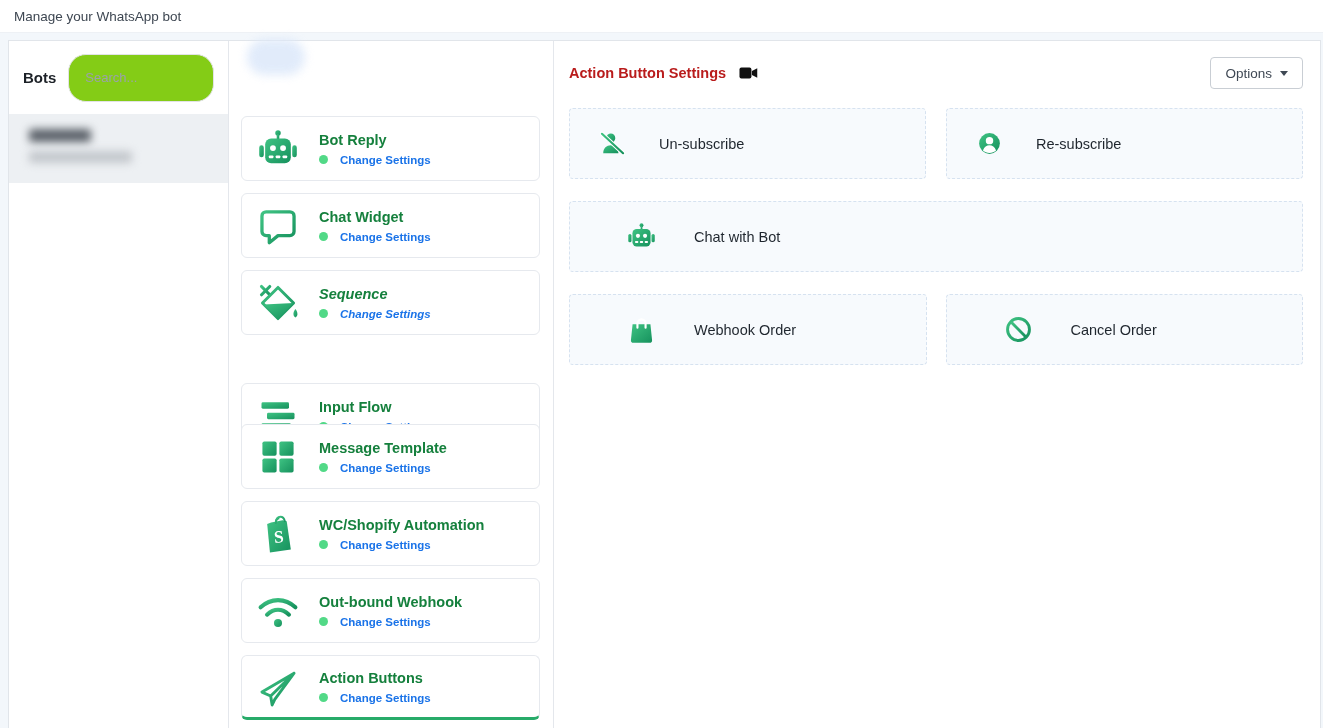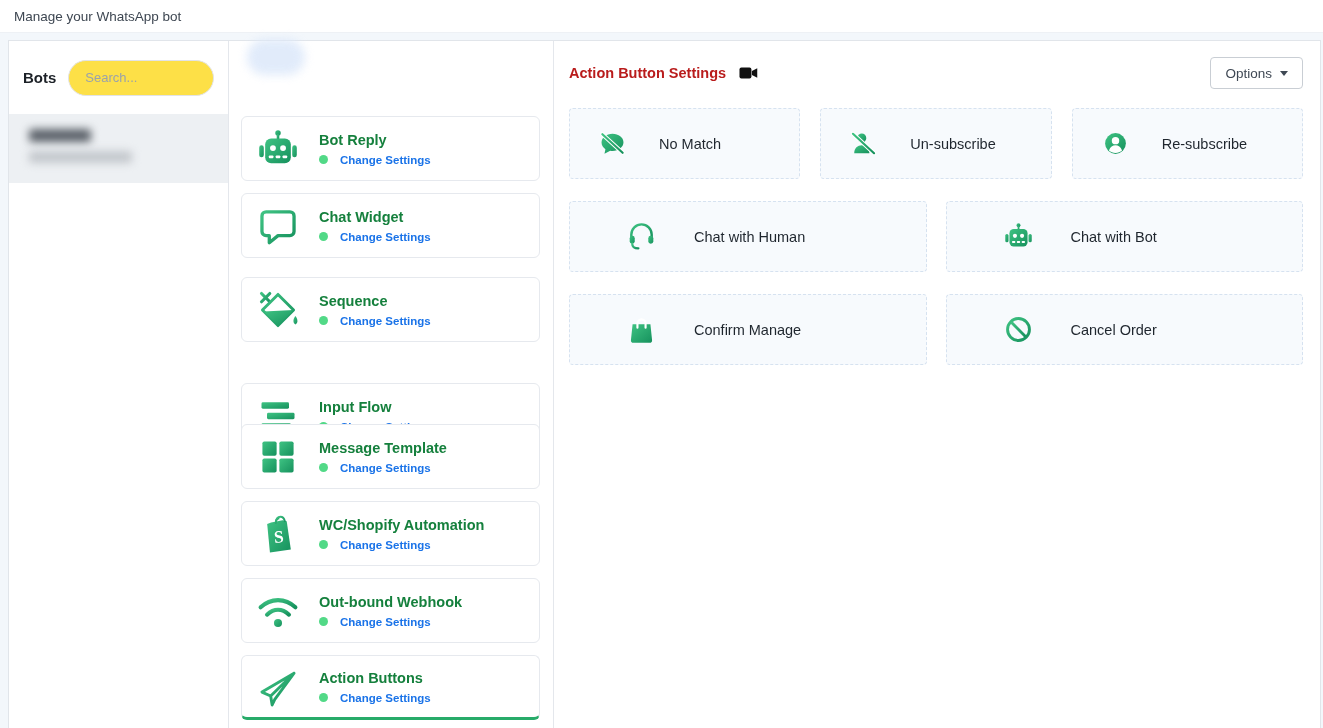--- a/index.html
+++ b/index.html
@@ -12,22 +12,22 @@
   .topbar-title { font-size:13.5px; color:#3e4752; }
 
   
   .panel { position:absolute; left:8px; top:40px; width:1313px; height:688px; background:#fff;
            border:1px solid #e1e5ea; border-bottom:none; display:flex; }
 
   
   .sidebar { width:220px; border-right:1px solid #e4e7ec; position:relative; }
   .sidebar-header { display:flex; align-items:center; gap:12px; padding:0 14px; height:73px; }
   .bots-heading { font-size:15px; font-weight:bold; color:#1c2127; }
-  .search-input { flex:1; min-width:0; height:36px; border:1px solid #e2e3e6; border-radius:18px;
-                  padding:0 16px; font-size:13px; color:#555; background:#fde047; outline:none;
+  .search-input { flex:1; min-width:0; height:48px; border:1px solid #e2e3e6; border-radius:18px;
+                  padding:0 16px; font-size:13px; color:#555; background:#84cc16; outline:none;
                   font-family:"Liberation Sans", sans-serif; }
   .search-input::placeholder { color:#9aa2ab; }
   .bot-item { height:69px; background:#edf0f3; position:relative; }
   .blur-name { position:absolute; left:20px; top:15px; width:62px; height:13px; background:#5a6068;
                border-radius:3px; filter:blur(4px); }
   .blur-phone { position:absolute; left:20px; top:37px; width:103px; height:12px; background:#c3c7cc;
                 border-radius:3px; filter:blur(4px); }
 
   
   .features-col { width:325px; border-right:1px solid #e4e7ec; position:relative; }
@@ -136,21 +136,21 @@
       </div>
       <div class="ftext">
         <div class="ftitle">Chat Widget</div>
         <div class="flink-row">
             <span class="dot"></span>
           <a class="flink">Change Settings</a>
           </div>
       </div>
     </div>
 
-    <div class="fcard" style="top:236px;">
+    <div class="fcard" style="top:229px;font-style:italic;">
       <div class="ficon">
         <svg viewBox="0 0 48 48">
           <g stroke="url(#gr)" stroke-width="3.4" stroke-linecap="round">
               <path d="M6 6 L15 15"></path>
               <path d="M15 6 L6 15"></path>
             </g>
           <path d="M24 7 L41 24 L24 41 L7 24 Z" fill="none" stroke="url(#gr)" stroke-width="3.2" stroke-linejoin="round"></path>
           <path d="M8.5 25.5 L41 24 L24 41 Z" fill="url(#gr)"></path>
           <path d="M43 30.5 c2.9 3.9 2.9 7.3 0 9.2 c-2.9 -1.9 -2.9 -5.3 0 -9.2 Z" fill="url(#gr)"></path>
         </svg>
@@ -262,30 +262,20 @@
       <button class="options-btn">
         <span>Options</span>
         <span class="caret"></span>
       </button>
     </div>
 
     <div class="arow arow1 first">
       <div class="acard small">
         <div class="aicon">
           <svg viewBox="0 0 32 32">
-            <path d="M16 4.5 c-7.2 0 -13 4.6 -13 10.3 c0 3.2 1.8 6 4.6 7.9 L6.5 28 l6.8 -3.4 c0.9 0.15 1.8 0.22 2.7 0.22 c7.2 0 13 -4.6 13 -10.3 S23.2 4.5 16 4.5 Z" fill="url(#gr)"></path>
-            <line x1="4" y1="5" x2="28" y2="27" stroke="#fff" stroke-width="5" stroke-linecap="round"></line>
-            <line x1="4" y1="5" x2="28" y2="27" stroke="url(#gr)" stroke-width="2.6" stroke-linecap="round"></line>
-          </svg>
-        </div>
-        <span class="alabel">No Match</span>
-      </div>
-      <div class="acard small">
-        <div class="aicon">
-          <svg viewBox="0 0 32 32">
             <circle cx="14" cy="9.5" r="5.3" fill="url(#gr)"></circle>
             <path d="M5 27.5 c0 -6 4 -9.3 9 -9.3 s9 3.3 9 9.3 Z" fill="url(#gr)"></path>
             <line x1="3.5" y1="4.5" x2="28.5" y2="27.5" stroke="#fff" stroke-width="5" stroke-linecap="round"></line>
             <line x1="3.5" y1="4.5" x2="28.5" y2="27.5" stroke="url(#gr)" stroke-width="2.6" stroke-linecap="round"></line>
           </svg>
         </div>
         <span class="alabel">Un-subscribe</span>
       </div>
       <div class="acard small">
         <div class="aicon">
@@ -293,31 +283,20 @@
             <circle cx="16" cy="16" r="12.3" fill="url(#gr)"></circle>
             <circle cx="16" cy="12.6" r="4.4" fill="#fff"></circle>
             <path d="M8.2 24.3 c1.6 -4.2 4.5 -6.1 7.8 -6.1 s6.2 1.9 7.8 6.1 c-2 1.9 -4.8 3 -7.8 3 s-5.8 -1.1 -7.8 -3 Z" fill="#fff"></path>
           </svg>
         </div>
         <span class="alabel">Re-subscribe</span>
       </div>
     </div>
 
     <div class="arow arow2">
-      <div class="acard wide">
-        <div class="aicon">
-          <svg viewBox="0 0 32 32">
-            <path d="M5.5 17.5 v-3.5 a10.5 10.5 0 0 1 21 0 v3.5" fill="none" stroke="url(#gr)" stroke-width="2.5" stroke-linecap="round"></path>
-            <rect x="3.8" y="15.2" width="5.2" height="8.2" rx="2.5" fill="url(#gr)"></rect>
-            <rect x="23" y="15.2" width="5.2" height="8.2" rx="2.5" fill="url(#gr)"></rect>
-            <path d="M6.4 23.4 c0 3.3 2.6 4.8 6.4 4.8" fill="none" stroke="url(#gr)" stroke-width="2.3" stroke-linecap="round"></path>
-          </svg>
-        </div>
-        <span class="alabel">Chat with Human</span>
-      </div>
       <div class="acard wide">
         <div class="aicon">
           <svg viewBox="0 0 48 48">
             <circle cx="24" cy="6.5" r="3" fill="url(#gr)"></circle>
               <rect x="22.6" y="8" width="2.8" height="5.5" fill="url(#gr)"></rect>
             <rect x="3.5" y="20" width="5" height="13" rx="2.5" fill="url(#gr)"></rect>
               <rect x="39.5" y="20" width="5" height="13" rx="2.5" fill="url(#gr)"></rect>
             <rect x="10" y="12.5" width="28" height="27" rx="6.5" fill="url(#gr)"></rect>
             <circle cx="18.5" cy="23" r="3.2" fill="#fff"></circle>
               <circle cx="29.5" cy="23" r="3.2" fill="#fff"></circle>
@@ -331,21 +310,21 @@
     </div>
 
     <div class="arow arow2">
       <div class="acard wide">
         <div class="aicon">
           <svg viewBox="0 0 32 32">
             <path d="M6.8 10.5 h18.4 l1.7 16.4 a2.6 2.6 0 0 1 -2.6 2.9 H7.7 a2.6 2.6 0 0 1 -2.6 -2.9 Z" fill="url(#gr)"></path>
             <path d="M11.8 14.2 v-4.4 a4.2 4.2 0 0 1 8.4 0 v4.4" fill="none" stroke="#fff" stroke-width="2.2" stroke-linecap="round"></path>
           </svg>
         </div>
-        <span class="alabel">Confirm Manage</span>
+        <span class="alabel">Webhook Order</span>
       </div>
       <div class="acard wide">
         <div class="aicon">
           <svg viewBox="0 0 32 32">
             <circle cx="16" cy="16" r="11.3" fill="none" stroke="url(#gr)" stroke-width="3"></circle>
             <line x1="8.6" y1="8.6" x2="23.4" y2="23.4" stroke="url(#gr)" stroke-width="3"></line>
           </svg>
         </div>
         <span class="alabel">Cancel Order</span>
       </div>

